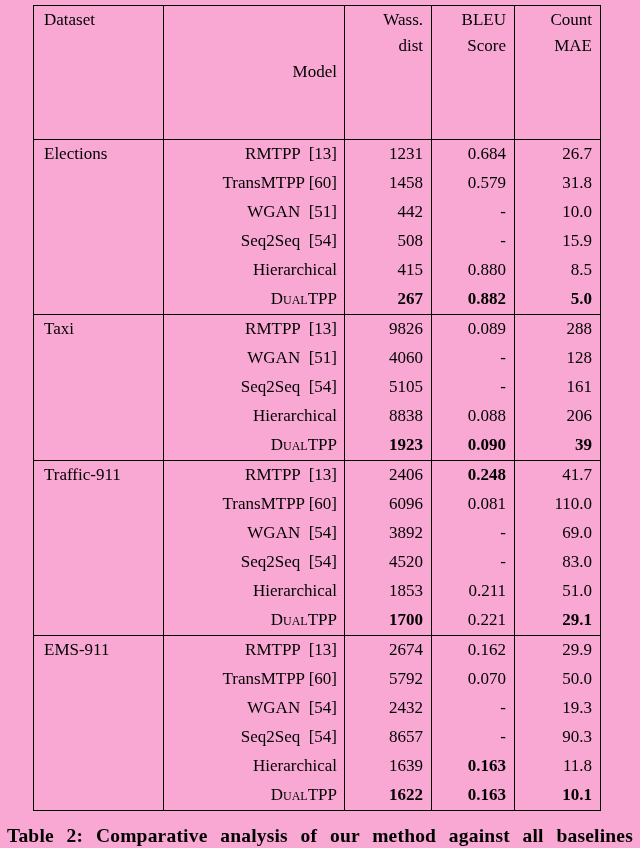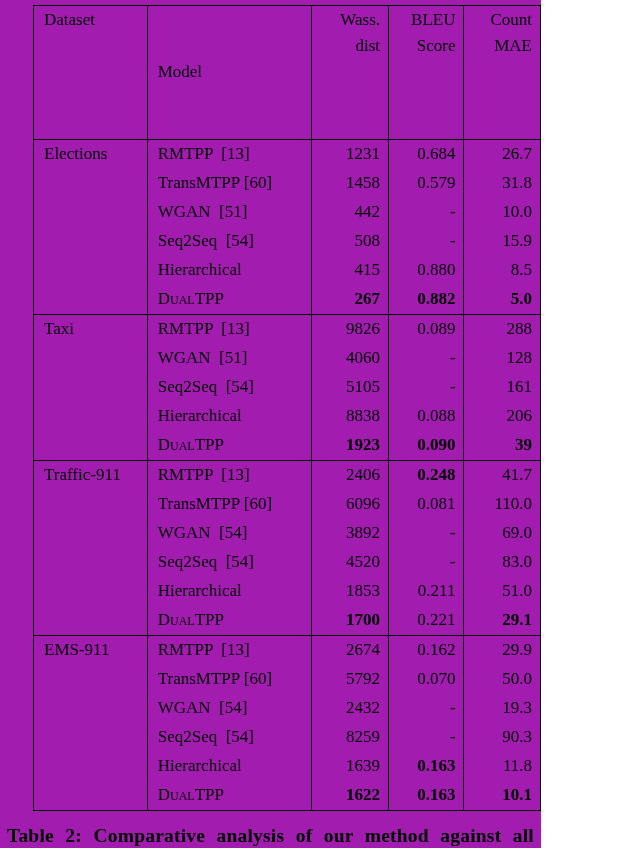--- a/index.html
+++ b/index.html
@@ -3,26 +3,26 @@
 <meta charset="utf-8">
 <style>
   html, body {
     margin: 0;
     padding: 0;
     background: #ffffff;
     color: #000000;
     font-family: "Liberation Serif", "DejaVu Serif", serif;
   }
   .page {
-    width: 541px;
+    width: 640px;
     height: 848px;
     box-sizing: border-box;
     padding-top: 5px;
     overflow: hidden;
-    background: #a21caf;
+    background: #f9a8d4;
   }
   table.results {
     border-collapse: collapse;
     margin-left: 33px;
     table-layout: fixed;
   }
   table.results { border: 1.5px solid #000; }
   .cell {
     font-size: 17px;
     line-height: 26px;
@@ -30,21 +30,21 @@
     overflow: hidden;
   }
   th.cell { font-weight: normal; }
   .cell.dataset {
     text-align: left;
     vertical-align: top;
     padding-left: 10px;
     border-right: 1px solid #000;
   }
   .cell.model {
-    text-align: left;
+    text-align: right;
     padding-left: 10px;
     border-right: 1px solid #000;
     white-space: pre;
   }
   .cell.num {
     text-align: right;
     border-right: 1px solid #000;
     padding-right: 8px;
   }
   .cell.num:last-child { border-right: none; }
@@ -218,21 +218,21 @@
           <td class="cell num">50.0</td>
         </tr>
         <tr>
           <td class="cell model"><span>WGAN  [54]</span></td>
           <td class="cell num">2432</td>
           <td class="cell num">-</td>
           <td class="cell num">19.3</td>
         </tr>
         <tr>
           <td class="cell model"><span>Seq2Seq  [54]</span></td>
-          <td class="cell num">8259</td>
+          <td class="cell num">8657</td>
           <td class="cell num">-</td>
           <td class="cell num">90.3</td>
         </tr>
         <tr>
           <td class="cell model"><span>Hierarchical</span></td>
           <td class="cell num">1639</td>
           <td class="cell num b">0.163</td>
           <td class="cell num">11.8</td>
         </tr>
         <tr>

